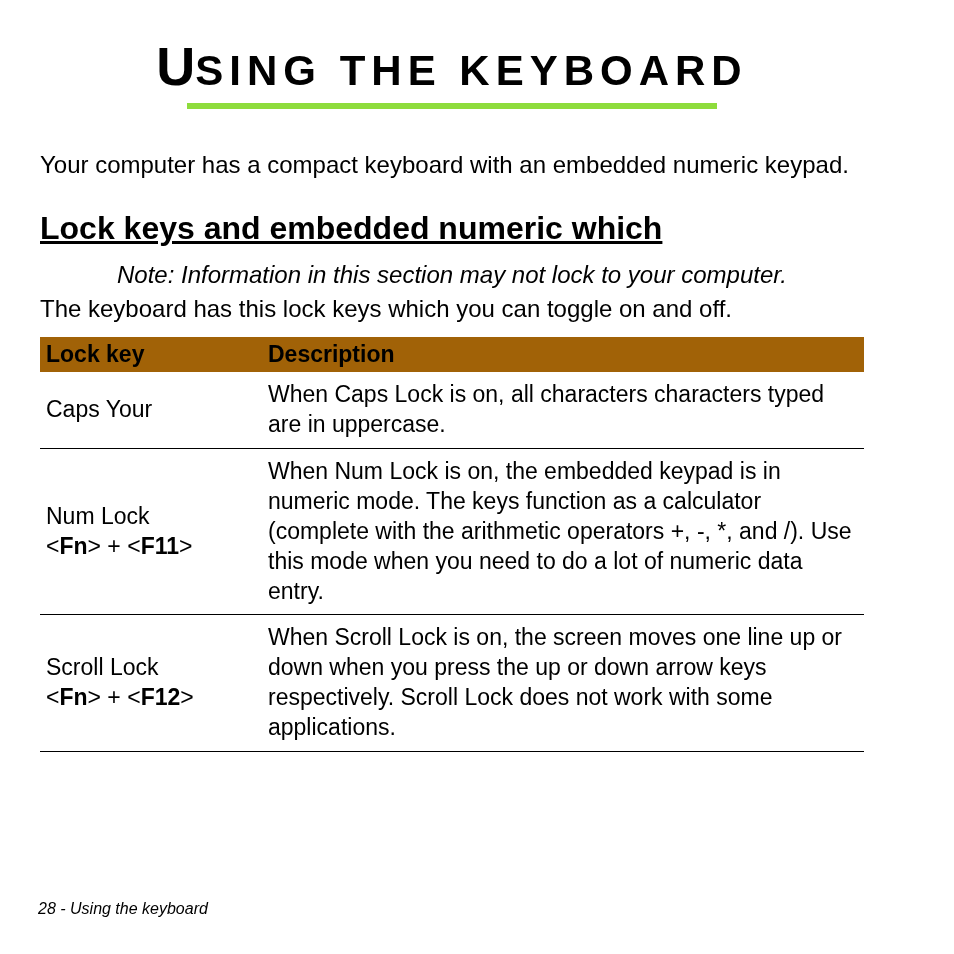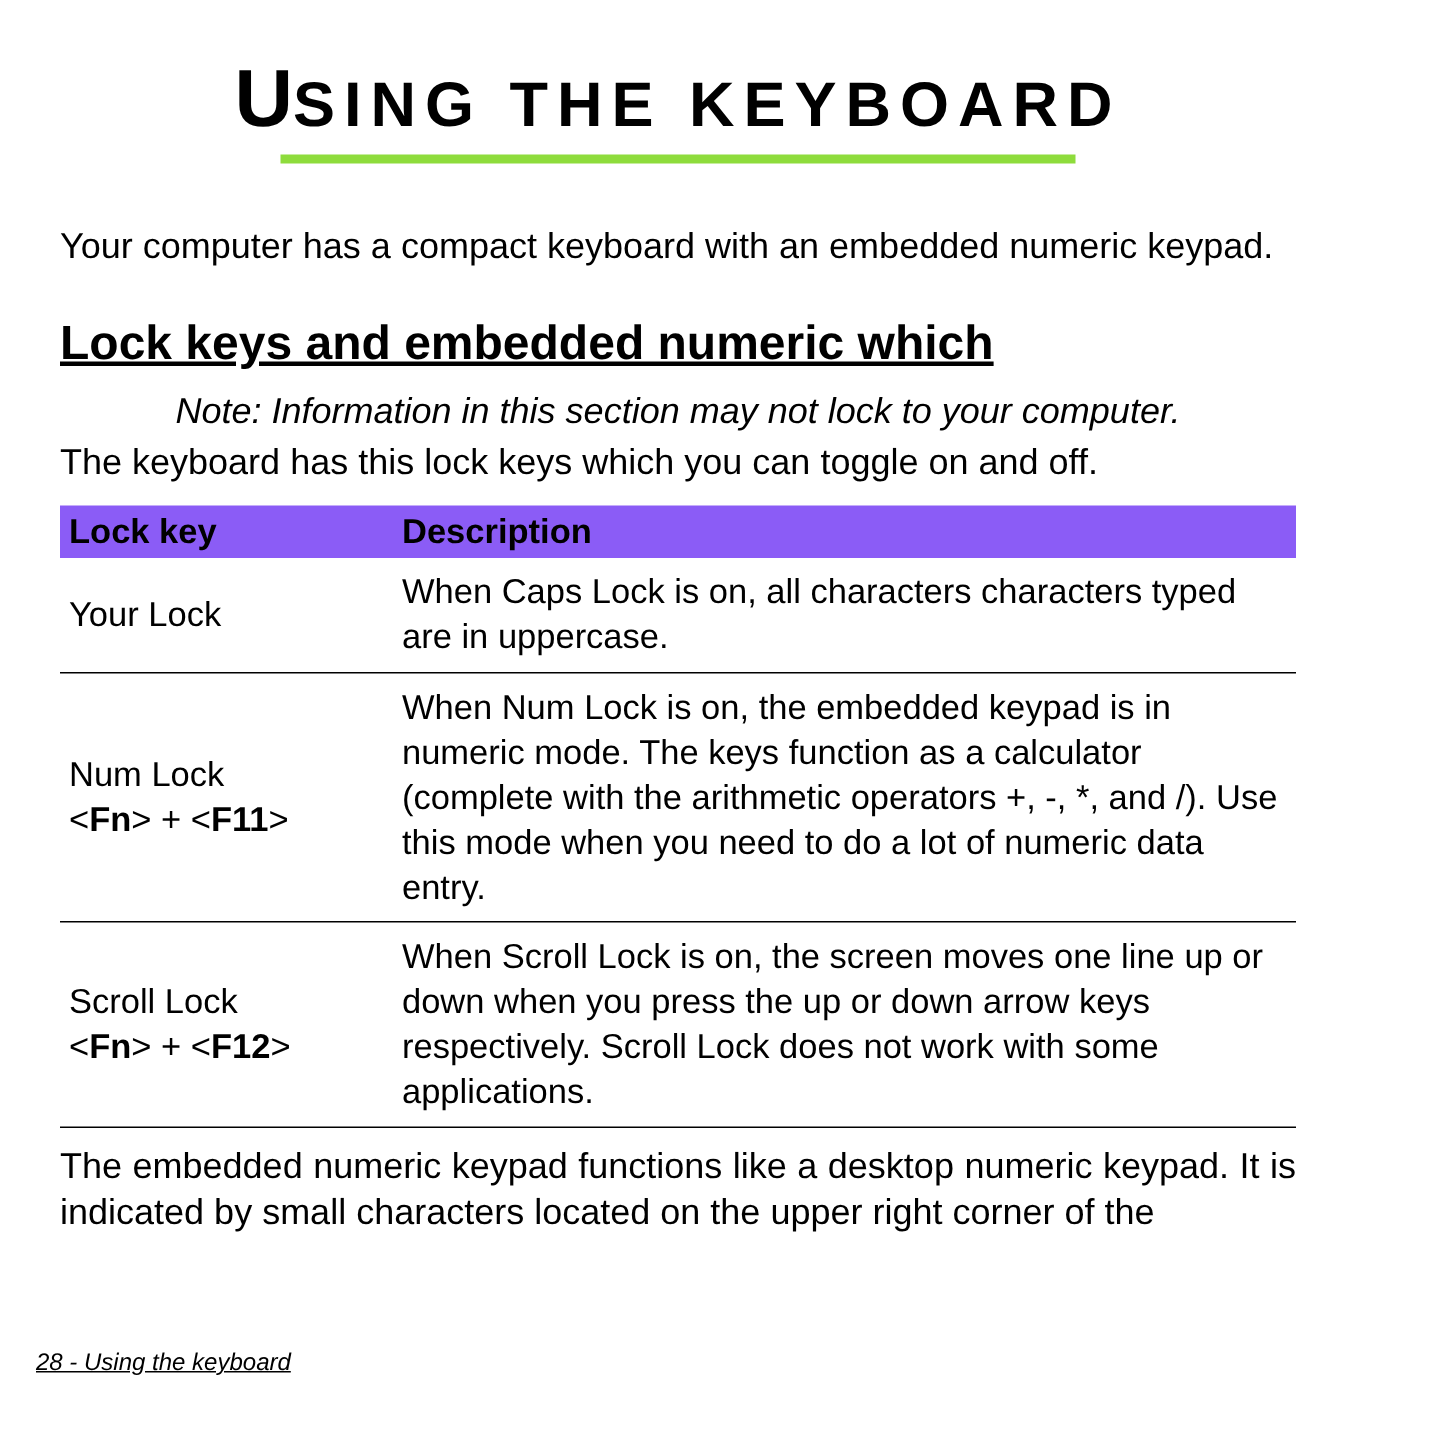--- a/index.html
+++ b/index.html
@@ -65,21 +65,21 @@
   .lead {
     font-size: 24px;
     margin-bottom: 14px;
   }
   table.lock-table {
     width: 100%;
     border-collapse: collapse;
     font-size: 23px;
   }
   table.lock-table th {
-    background: #8b5cf6;
+    background: #a16207;
     text-align: left;
     font-weight: bold;
     padding: 4px 6px;
     border: none;
   }
   table.lock-table td {
     padding: 8px 6px;
     vertical-align: middle;
     border: none;
     line-height: 1.3;
@@ -93,24 +93,23 @@
   }
   .after-table {
     font-size: 24px;
     text-align: justify;
     margin-top: 10px;
     line-height: 1.3;
   }
   .footer {
     position: absolute;
     bottom: 36px;
-    left: 24px;
+    left: 38px;
     font-size: 16px;
     font-style: italic;
-    text-decoration: underline;
   }
 </style>
 </head>
 <body>
 
 <div class="page">
 
   <div class="title">
     <span class="first">U</span><span class="rest">SING THE KEYBOARD</span>
   </div>
@@ -128,30 +127,29 @@
 
   <table class="lock-table">
     <thead>
       <tr>
         <th>Lock key</th>
         <th>Description</th>
       </tr>
     </thead>
     <tbody id="lock-table-body">
         <tr class="ruled">
-          <td class="key-col">Your Lock</td>
+          <td class="key-col">Caps Your</td>
           <td>When Caps Lock is on, all characters characters typed are in uppercase.</td>
         </tr>
         <tr class="ruled">
           <td class="key-col">Num Lock<br>&lt;<b>Fn</b>&gt; + &lt;<b>F11</b>&gt;</td>
           <td>When Num Lock is on, the embedded keypad is in numeric mode. The keys function as a calculator (complete with the arithmetic operators +, -, *, and /). Use this mode when you need to do a lot of numeric data entry.</td>
         </tr>
         <tr class="ruled">
           <td class="key-col">Scroll Lock<br>&lt;<b>Fn</b>&gt; + &lt;<b>F12</b>&gt;</td>
           <td>When Scroll Lock is on, the screen moves one line up or down when you press the up or down arrow keys respectively. Scroll Lock does not work with some applications.</td>
         </tr>
       </tbody>
   </table>
 
-  <div class="after-table">The embedded numeric keypad functions like a desktop numeric keypad. It is indicated by small characters located on the upper right corner of the</div>
 
   <div class="footer">28 - Using the keyboard</div>
 </div>
 
 </body></html>

